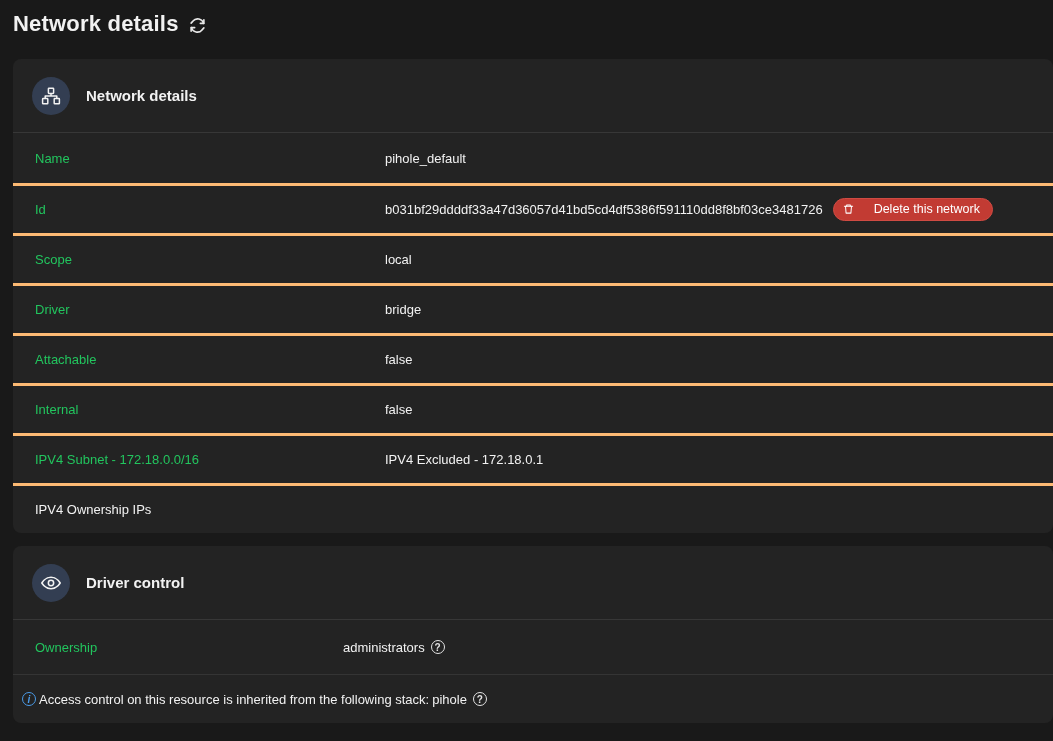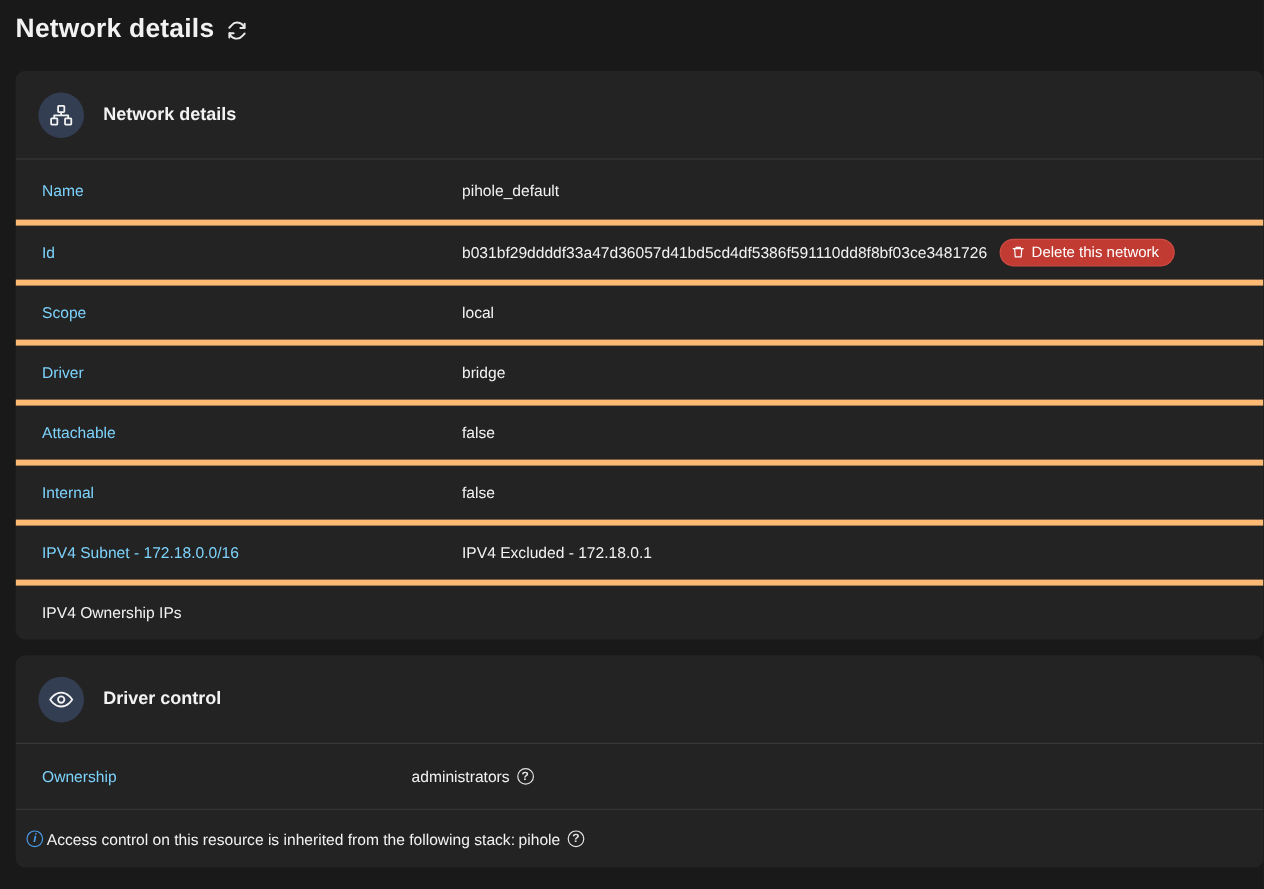--- a/index.html
+++ b/index.html
@@ -43,41 +43,41 @@
   }
   .widget-title { font-size:15px; font-weight:700; }
   .detail-row {
     display:grid;
     grid-template-columns:350px 1fr;
     align-items:center;
     height:50px;
     padding-left:22px;
     font-size:13px;
   }
-  .detail-row + .detail-row { border-top:5px solid #fdba74; }
-  .row-label { color:#7dd3fc; }
+  .detail-row + .detail-row { border-top:3px solid #fdba74; }
+  .row-label { color:#22c55e; }
   .row-value { display:flex; align-items:center; gap:10px; }
   .ac-row {
     display:grid;
     grid-template-columns:308px 1fr;
     align-items:center;
     height:54px;
     padding-left:22px;
     font-size:13px;
   }
   .ac-value { display:flex; align-items:center; gap:6px; }
   .message-row {
     border-top:1px solid #343434;
     height:49px;
     display:flex; align-items:center; gap:3px;
     padding-left:9px;
     font-size:13px;
   }
   .delete-btn {
-    display:inline-flex; align-items:center; gap:6px;
+    display:inline-flex; align-items:center; gap:20px;
     background:#c23b33;
     border:1px solid #cf4b43;
     border-radius:999px;
     color:#fff;
     font-family:"Liberation Sans", sans-serif;
     font-size:12.5px;
     padding:3px 12px 4px 9px;
     cursor:pointer;
     white-space:nowrap;
   }

